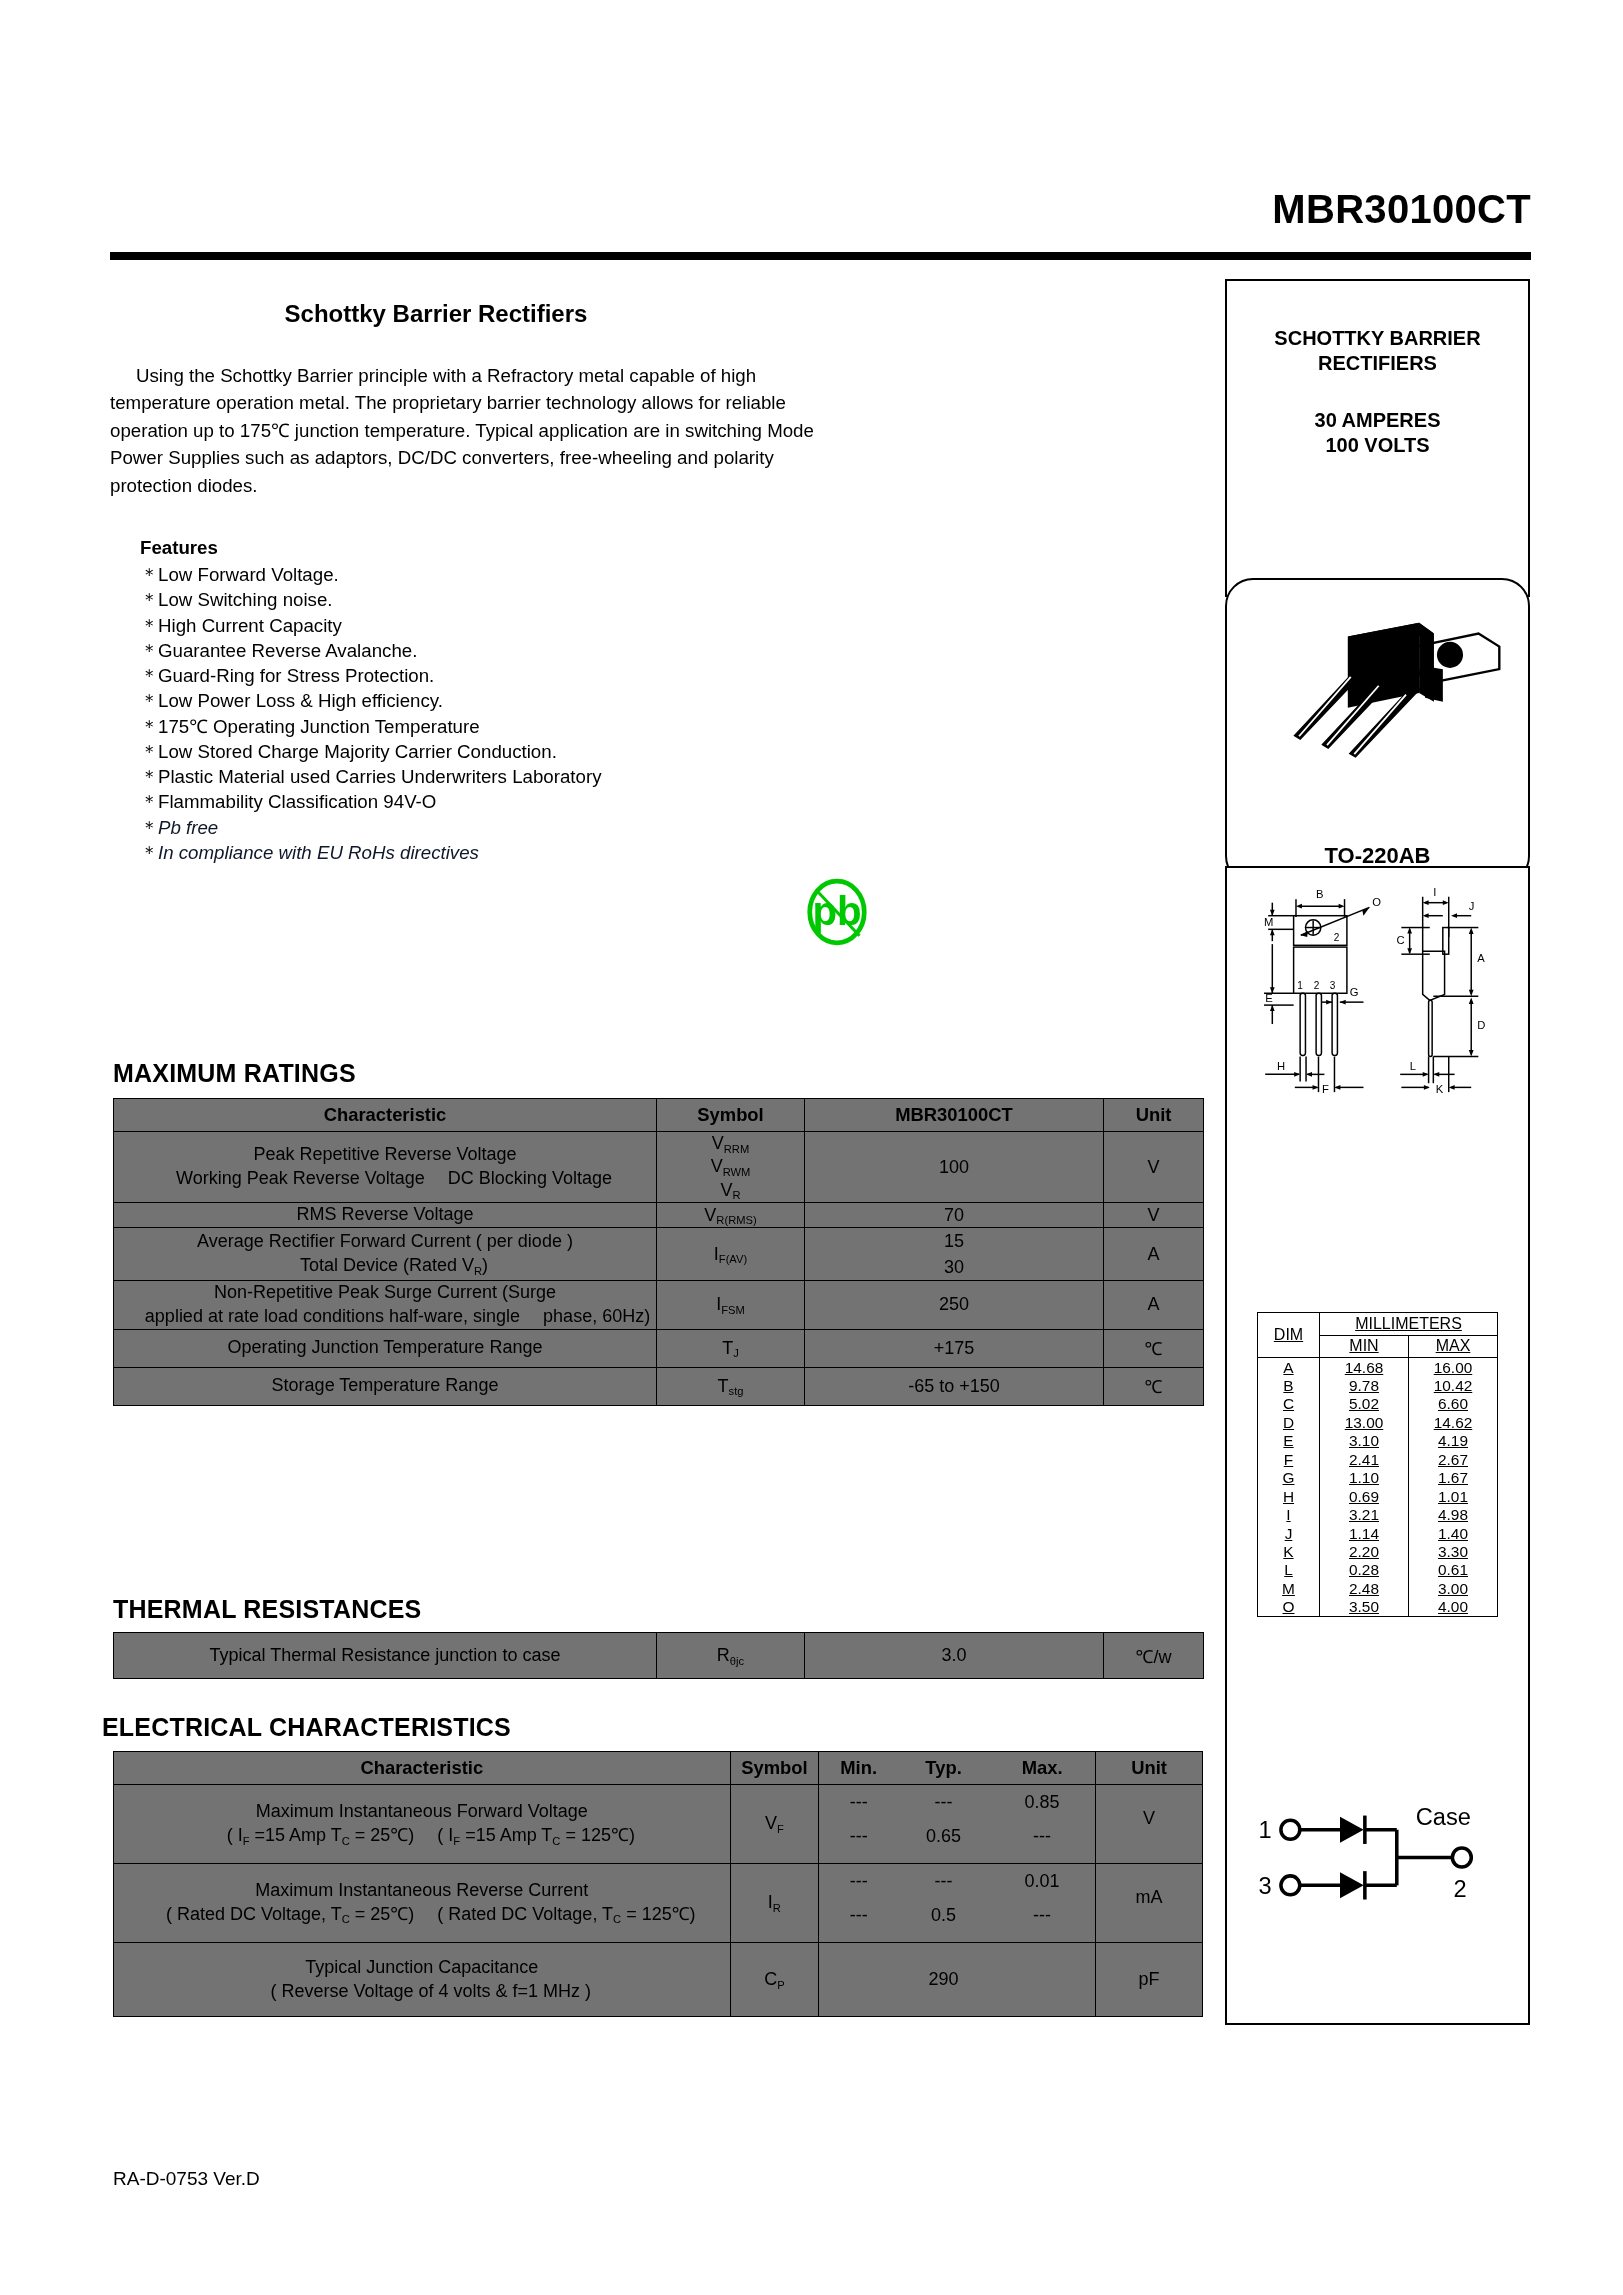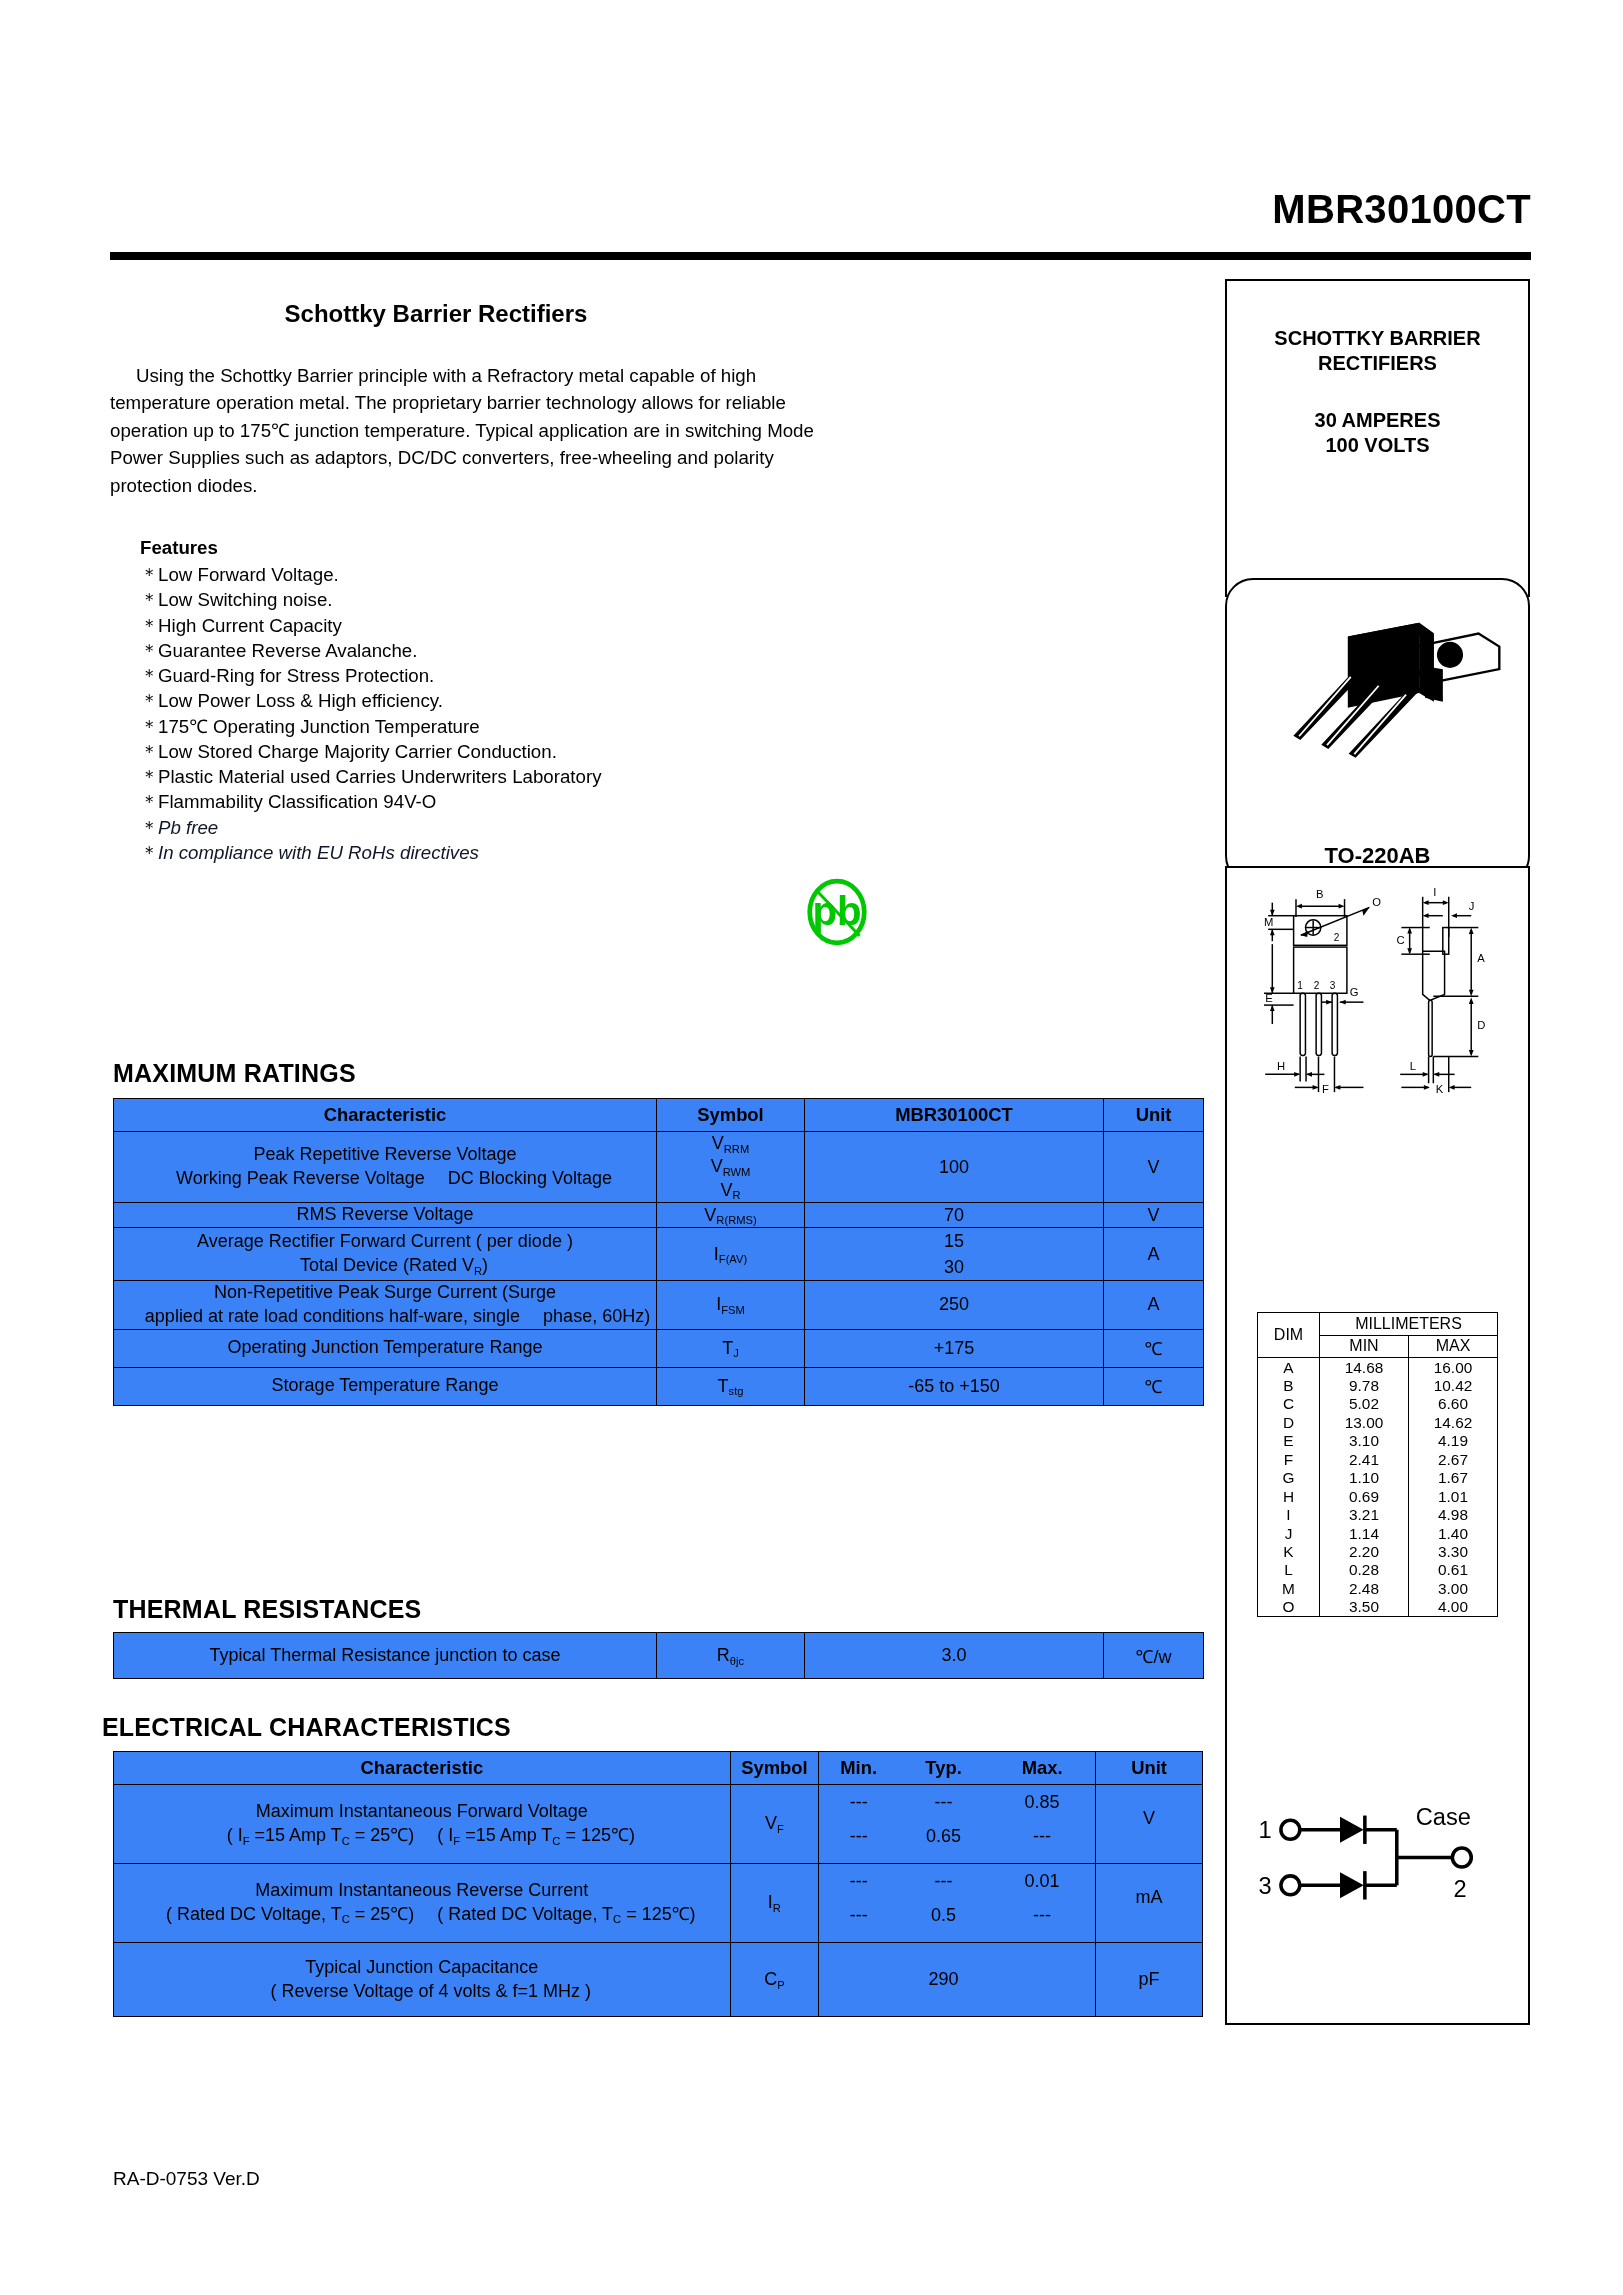--- a/index.html
+++ b/index.html
@@ -104,21 +104,21 @@
     font-weight: bold;
     letter-spacing: 0.2px;
     white-space: nowrap;
   }
 
   
   table.dtable {
     position: absolute;
     border-collapse: collapse;
     table-layout: fixed;
-    background: #3b82f6;
+    background: #737373;
   }
   table.dtable td, table.dtable th {
     border: 1.2px solid #000;
     font-size: 18px;
     font-weight: normal;
     padding: 0;
     vertical-align: middle;
     text-align: center;
   }
   table.dtable th {
@@ -166,20 +166,21 @@
     font-size: 22px;
     font-weight: bold;
   }
 
   .dimtable {
     position: absolute;
     left: 1257px;
     top: 1312px;
     border-collapse: collapse;
     table-layout: fixed;
+    text-decoration: underline;
   }
   .dimtable td, .dimtable th {
     border: 1.2px solid #000;
     font-size: 15.4px;
     text-align: center;
     font-weight: normal;
     padding: 0.6px 2.4px;
     line-height: 1.12;
     font-family: "Liberation Sans", sans-serif;
   }

